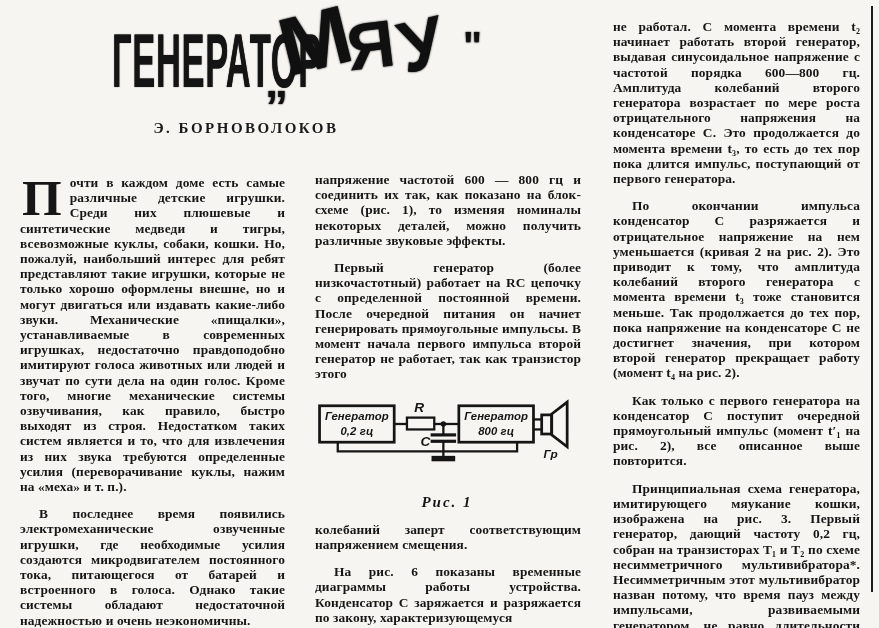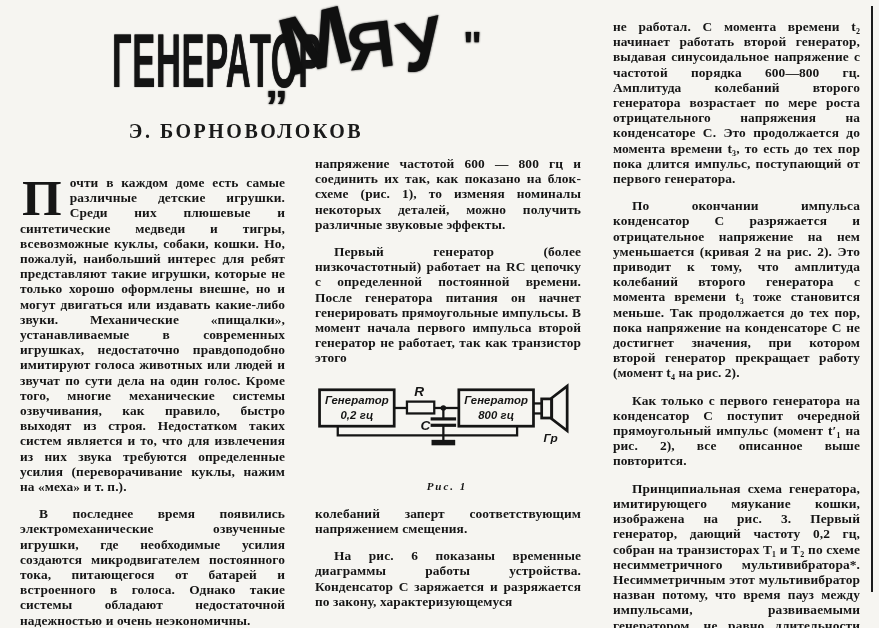--- a/index.html
+++ b/index.html
@@ -29,48 +29,48 @@
     font-weight:bold;color:#101010;
     text-shadow:0 0 2px #101010;
   }
   .t-m{left:281px;top:0px;font-size:82px;line-height:82px;transform:rotate(-14deg) scaleX(1.05);}
   .t-ya{left:347px;top:12px;font-size:66px;line-height:66px;transform:rotate(-7deg);}
   .t-u{left:399px;top:8px;font-size:72px;line-height:72px;transform:rotate(-13deg);}
   .t-qopen{left:265px;top:58px;font-size:46px;line-height:46px;}
   .t-qclose{left:463px;top:26px;font-size:40px;line-height:40px;}
   .author{
     position:absolute;left:0;top:120px;width:492px;
-    text-align:center;font-weight:bold;font-size:20px;
+    text-align:center;font-weight:bold;font-size:15px;
     letter-spacing:2.5px;color:#1a1a1a;
   }
   
   .col{
     position:absolute;
     font-size:13.4px;line-height:15.2px;font-weight:bold;
     text-align:justify;overflow:hidden;
     letter-spacing:0.1px;
   }
   .col p{margin:12px;}
   .col p.ind{text-indent:19px;}
   .col1{left:8px;top:163px;width:289px;height:465px;}
-  .col2{left:303px;top:144px;width:290px;height:468px;}
+  .col2{left:303px;top:160px;width:290px;height:468px;}
   .col3{left:601px;top:7px;width:271px;height:621px;}
   .dropcap{
     float:left;
     font-size:51px;line-height:41px;
     padding:3px 8px 0 2px;
     font-weight:bold;
   }
   .mt2{margin-top:2px;} .mt4{margin-top:4px;}
   
   .fig1{margin:15px 0 6px 12px;width:264px;}
   .fig1 svg{display:block;}
   .fig-caption{
     text-align:center;font-style:italic;font-weight:bold;
-    font-size:11px;letter-spacing:2px;margin:24px 0 12px 12px;width:264px;
+    font-size:15px;letter-spacing:2px;margin:24px 0 12px 12px;width:264px;
   }
   .svg-label{
     font-family:"Liberation Sans","DejaVu Sans",sans-serif;
     font-style:italic;font-weight:bold;
   }
   
   .fig2-stub{margin:4px 0 0 88px;height:22px;overflow:hidden;}
   .fig2-u{
     font-style:italic;font-weight:bold;font-size:19px;
     font-family:"Liberation Serif","DejaVu Serif",serif;
@@ -97,21 +97,21 @@
     <div class="author">Э. БОРНОВОЛОКОВ</div>
   </div>
 
   <div class="col col1">
     <p><span class="dropcap">П</span><span>очти в каждом доме есть самые различные детские игрушки. Среди них плюшевые и синтетические медведи и тигры, всевозможные куклы, собаки, кошки. Но, пожалуй, наибольший интерес для ребят представляют такие игрушки, которые не только хорошо оформлены внешне, но и могут двигаться или издавать какие-либо звуки. Механические «пищалки», устанавливаемые в современных игрушках, недостаточно правдоподобно имитируют голоса животных или людей и звучат по сути дела на один голос. Кроме того, многие механические системы озвучивания, как правило, быстро выходят из строя. Недостатком таких систем является и то, что для извлечения из них звука требуются определенные усилия (переворачивание куклы, нажим на «меха» и т. п.).</span></p>
     <p class="ind">В последнее время появились электромеханические озвученные игрушки, где необходимые усилия создаются микродвигателем постоянного тока, питающегося от батарей и встроенного в голоса. Однако такие системы обладают недостаточной надежностью и очень неэкономичны.</p>
   </div>
 
   <div class="col col2">
     <p>напряжение частотой 600 — 800 гц и соединить их так, как показано на блок-схеме (рис. 1), то изменяя номиналы некоторых деталей, можно получить различные звуковые эффекты.</p>
-    <p class="ind mt2">Первый генератор (более низкочастотный) работает на RC цепочку с определенной постоянной времени. После генератора питания он начнет генерировать прямоугольные импульсы. В момент начала первого импульса второй генератор не работает, так как транзистор этого</p>
+    <p class="ind mt2">Первый генератор (более низкочастотный) работает на RC цепочку с определенной постоянной времени. После очередной питания он начнет генерировать прямоугольные импульсы. В момент начала первого импульса второй генератор не работает, так как транзистор этого</p>
 
     <div class="fig1">
       <svg width="264" height="74" viewBox="0 0 290 78">
 
         <rect x="5" y="8" width="82" height="40" fill="none" stroke="#151515" stroke-width="3"></rect>
         <text x="46" y="24" text-anchor="middle" font-size="12.5" class="svg-label" fill="#151515">Генератор</text>
         <text x="46" y="40" text-anchor="middle" font-size="12.5" class="svg-label" fill="#151515">0,2 гц</text>
 
         <line x1="87" y1="28" x2="101" y2="28" stroke="#151515" stroke-width="2.5"></line>
 

